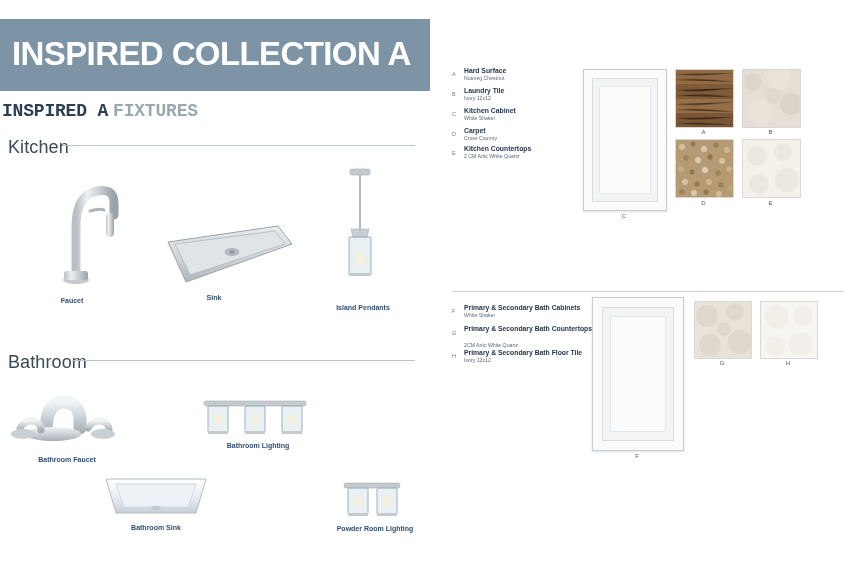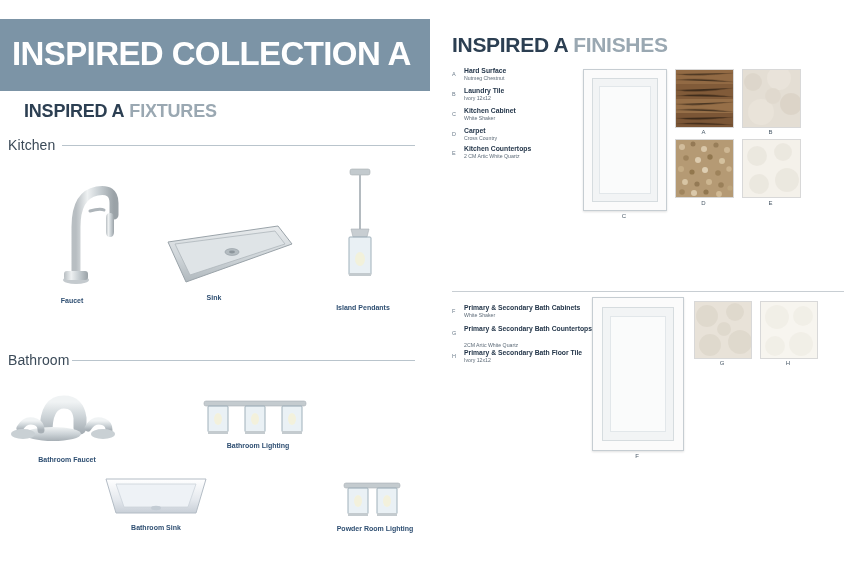--- a/index.html
+++ b/index.html
@@ -45,33 +45,34 @@
     color: #ffffff;
     font-size: 33px;
     font-weight: bold;
     letter-spacing: -0.6px;
     line-height: 42px;
     white-space: nowrap;
   }
 
   .section-heading {
     position: absolute;
-    left: 24px;
+    left: 2px;
     font-size: 18px;
     font-weight: bold;
     letter-spacing: -0.2px;
     white-space: nowrap;
+    font-family: Liberation Mono, monospace;
   }
   .sh-dark { color: #2c3f52; }
   .sh-gray { color: #9aa8b2; margin-left: 5px; }
 
   .sub-heading {
     position: absolute;
     left: 8px;
-    font-size: 14px;
+    font-size: 18px;
     color: #3b4a58;
     font-weight: normal;
     letter-spacing: 0.1px;
   }
   .rule {
     position: absolute;
     height: 1px;
     background: #b9c4cc;
   }
 
@@ -314,24 +315,20 @@
           <rect x="12" y="42" width="20" height="3"></rect>
           <rect x="41" y="42" width="20" height="3"></rect>
         </g>
       </svg>
     </div>
     <div class="caption" style="left:320px; top:506px; width:110px;">Powder Room Lighting</div>
   </div>
 
   <div class="right-panel">
 
-    <div class="right-title">
-      <span>INSPIRED A</span>
-      <span class="gray">FINISHES</span>
-    </div>
 
     <div class="legend-row" style="top:48px;">
       <div class="legend-letter" style="top:4px;">A</div>
       <div class="legend-title" style="top:0px;">Hard Surface</div>
       <div class="legend-sub" style="top:8px;">Nutmeg Chestnut</div>
     </div>
 
     <div class="legend-row" style="top:68px;">
       <div class="legend-letter" style="top:4px;">B</div>
       <div class="legend-title" style="top:0px;">Laundry Tile</div>

